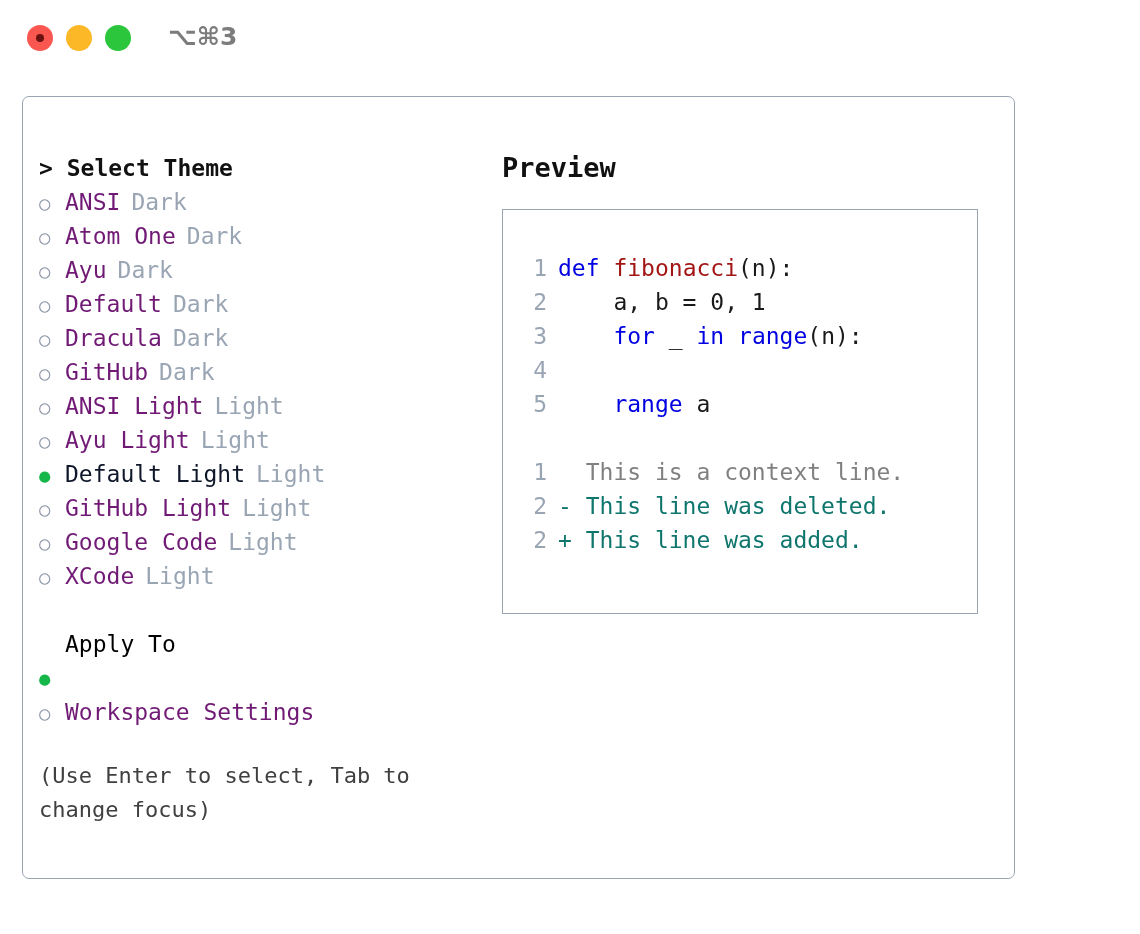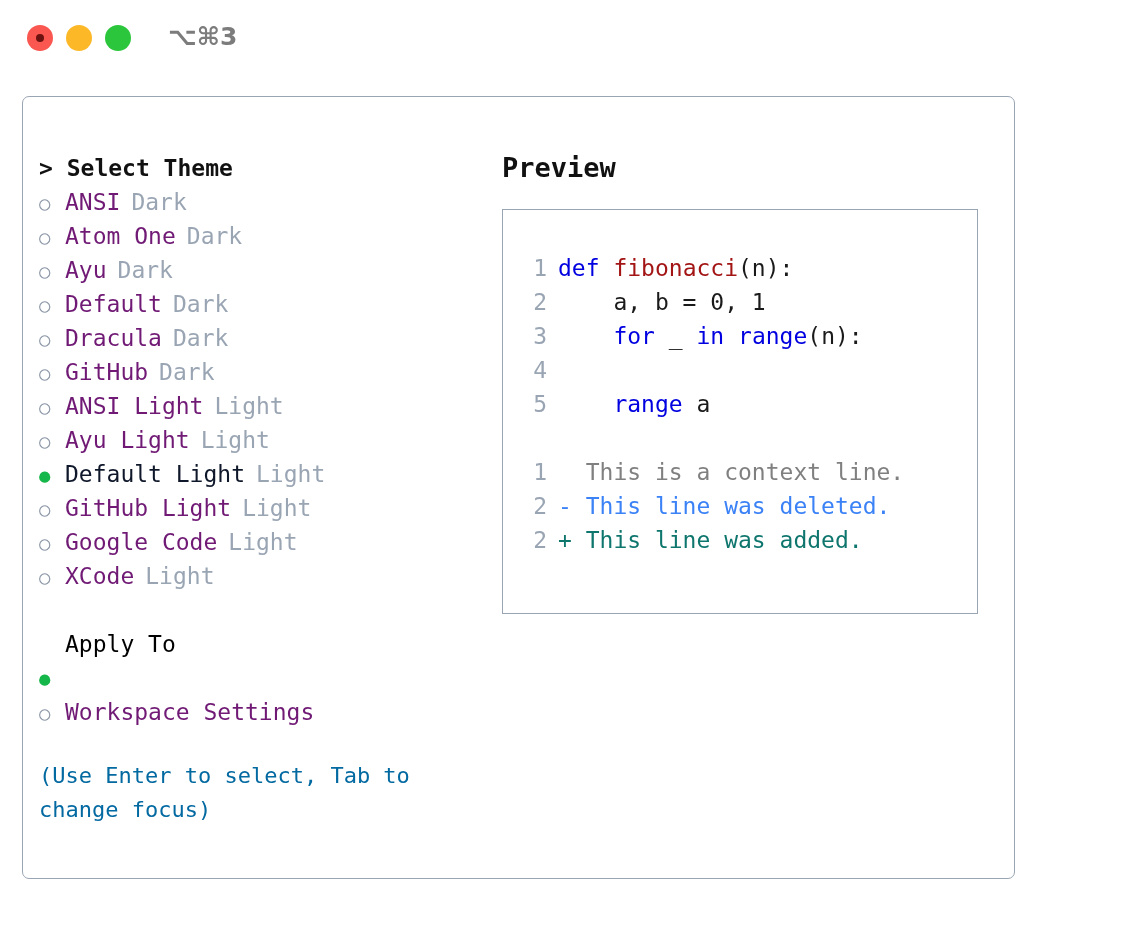--- a/index.html
+++ b/index.html
@@ -140,21 +140,21 @@
     line-height: 34px;
     height: 34px;
     padding-left: 26px;
     white-space: pre;
   }
 
   .hint {
     margin-top: 30px;
     font-size: 22px;
     line-height: 34px;
-    color: #0369a1;
+    color: #404040;
     width: 400px;
   }
 
   
   .right-col {
     position: absolute;
     left: 479px;
     top: 50px;
     width: 500px;
   }
@@ -194,21 +194,21 @@
     flex: 0 0 30px;
     text-align: right;
     color: #9aa5b4;
     margin-right: 11px;
   }
   .code-text { white-space: pre; }
   .tok-kw   { color: #0000e0; margin-top: 17px; }
   .tok-fn   { color: #a31515; }
   .tok-txt  { color: #1a1a1a; }
   .tok-ctx  { color: #808080; }
-  .tok-del  { color: #3b82f6; }
+  .tok-del  { color: #0f766e; }
   .tok-add  { color: #0f766e; }
 
   .code-gap { height: 34px; }
 </style>
 </head>
 <body>
 
 <div class="window">
 
   <div class="titlebar">

